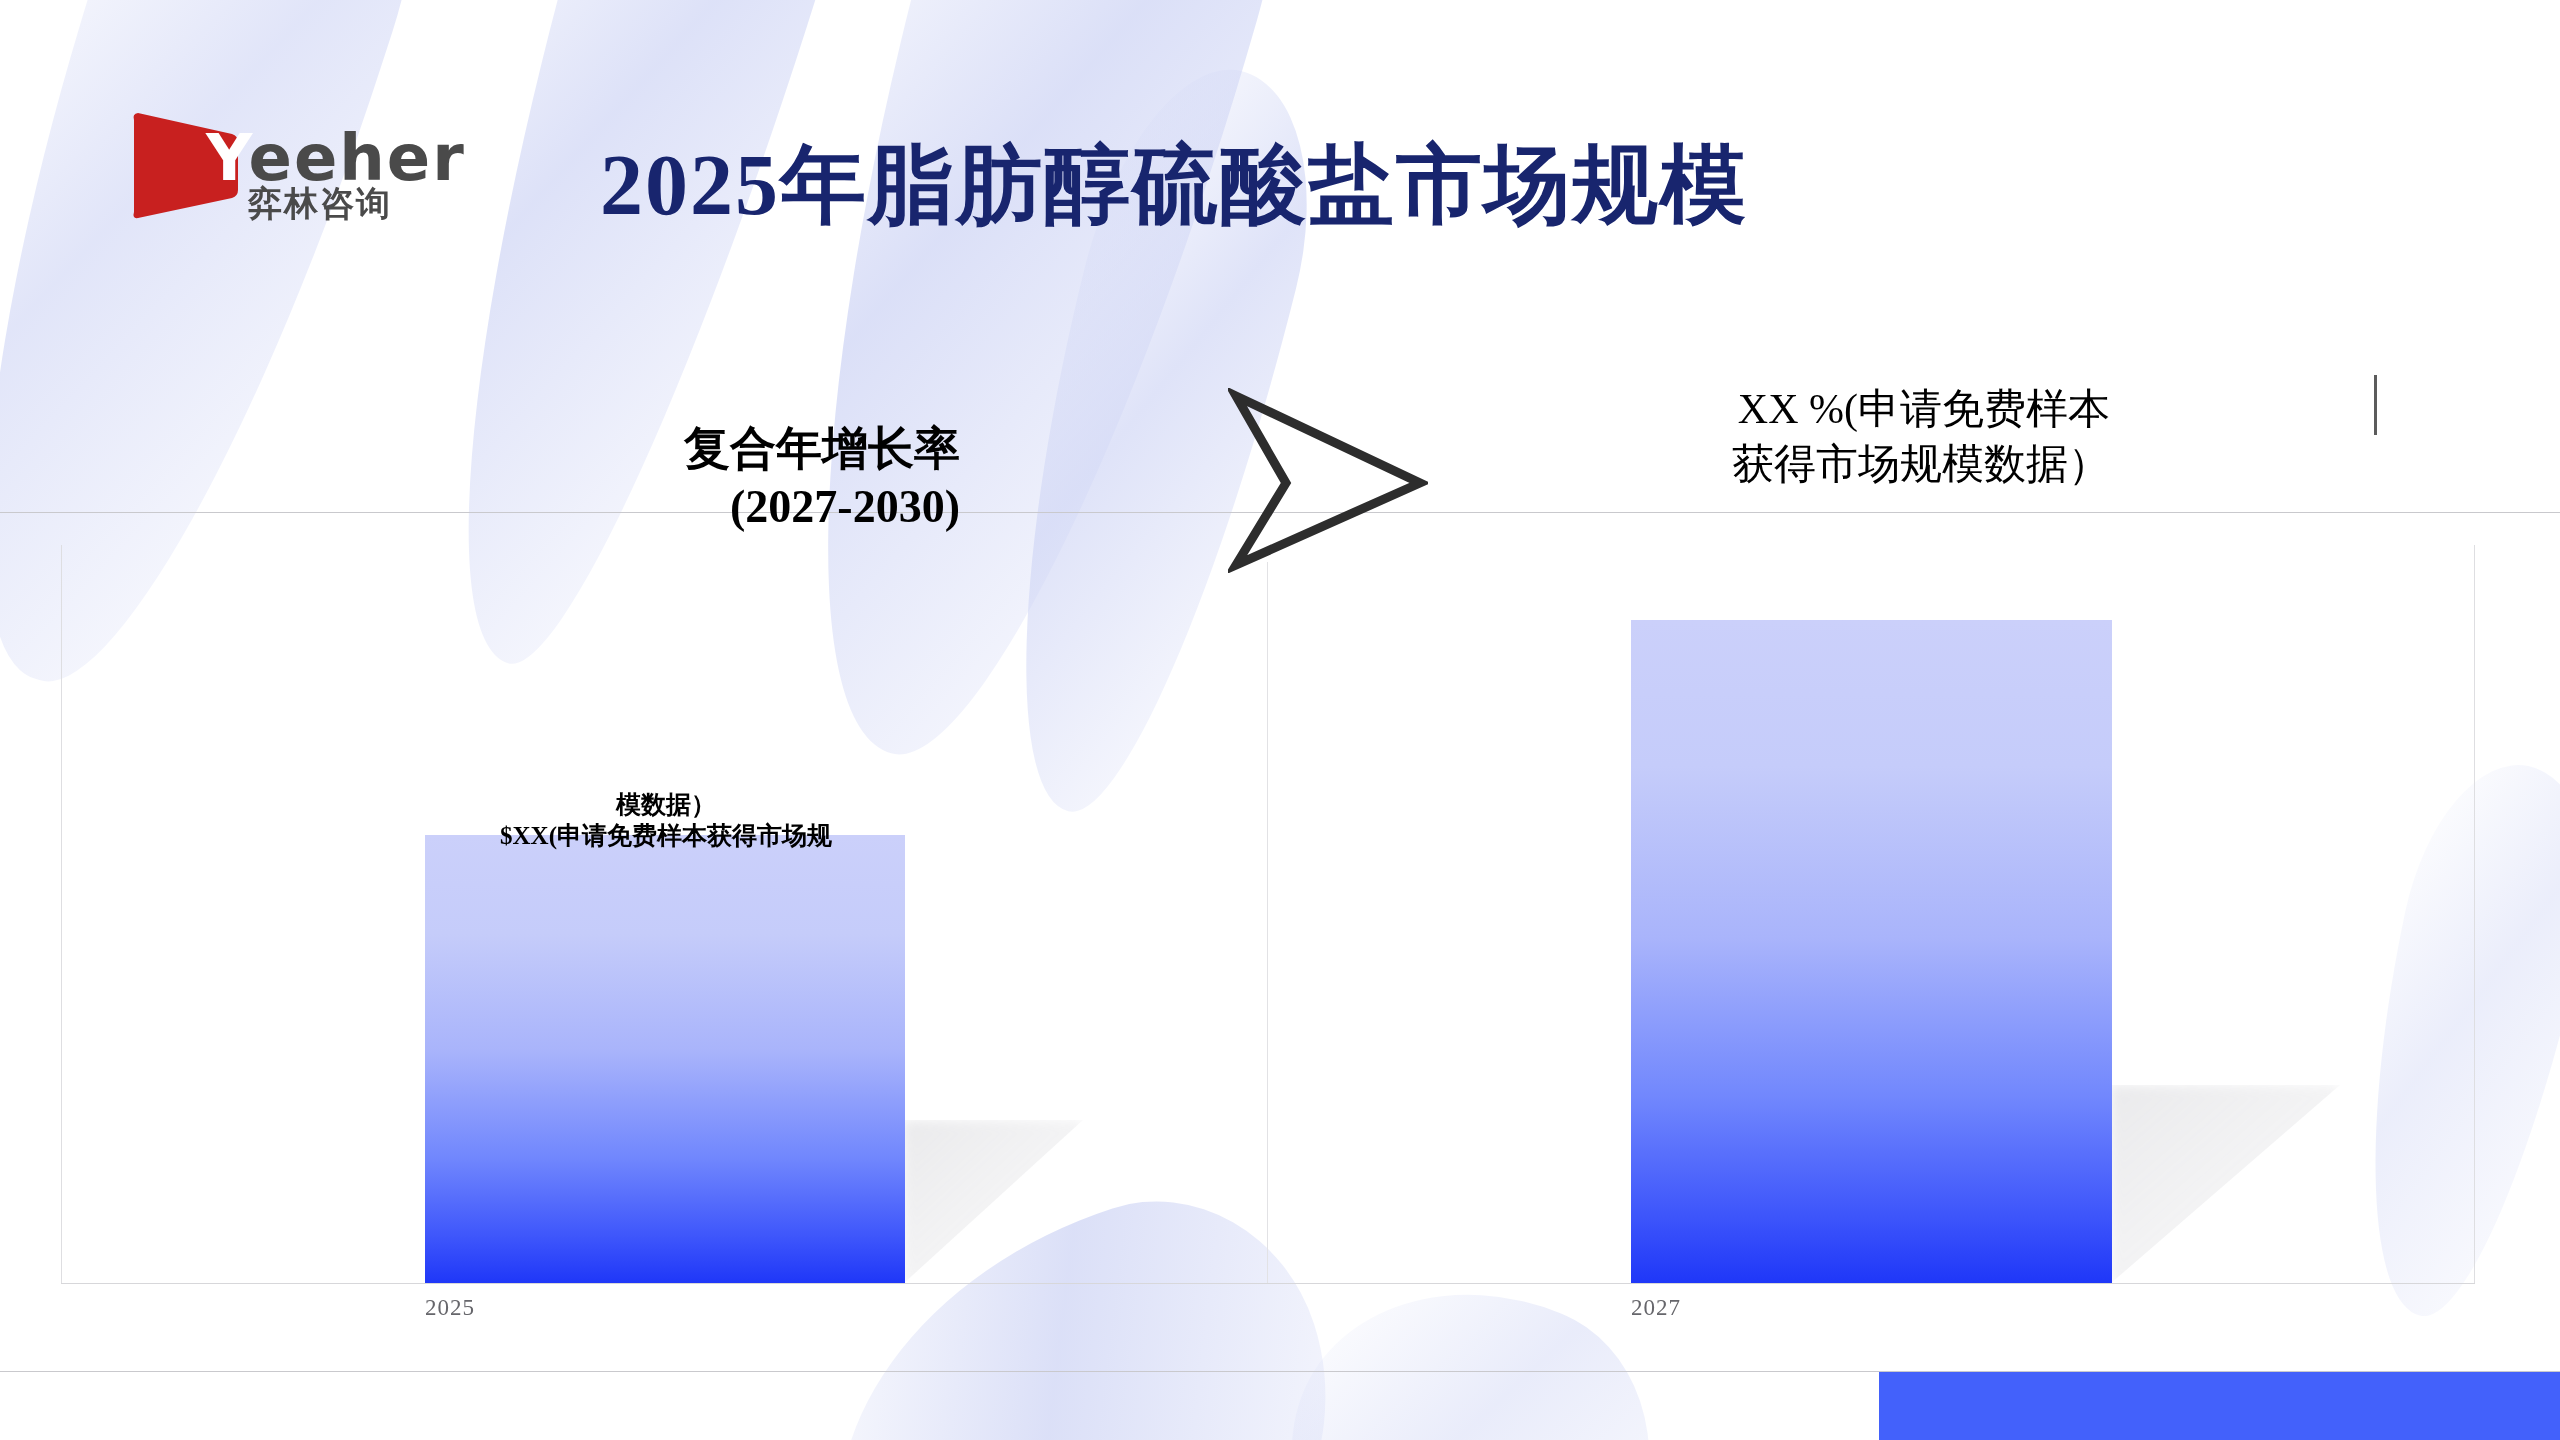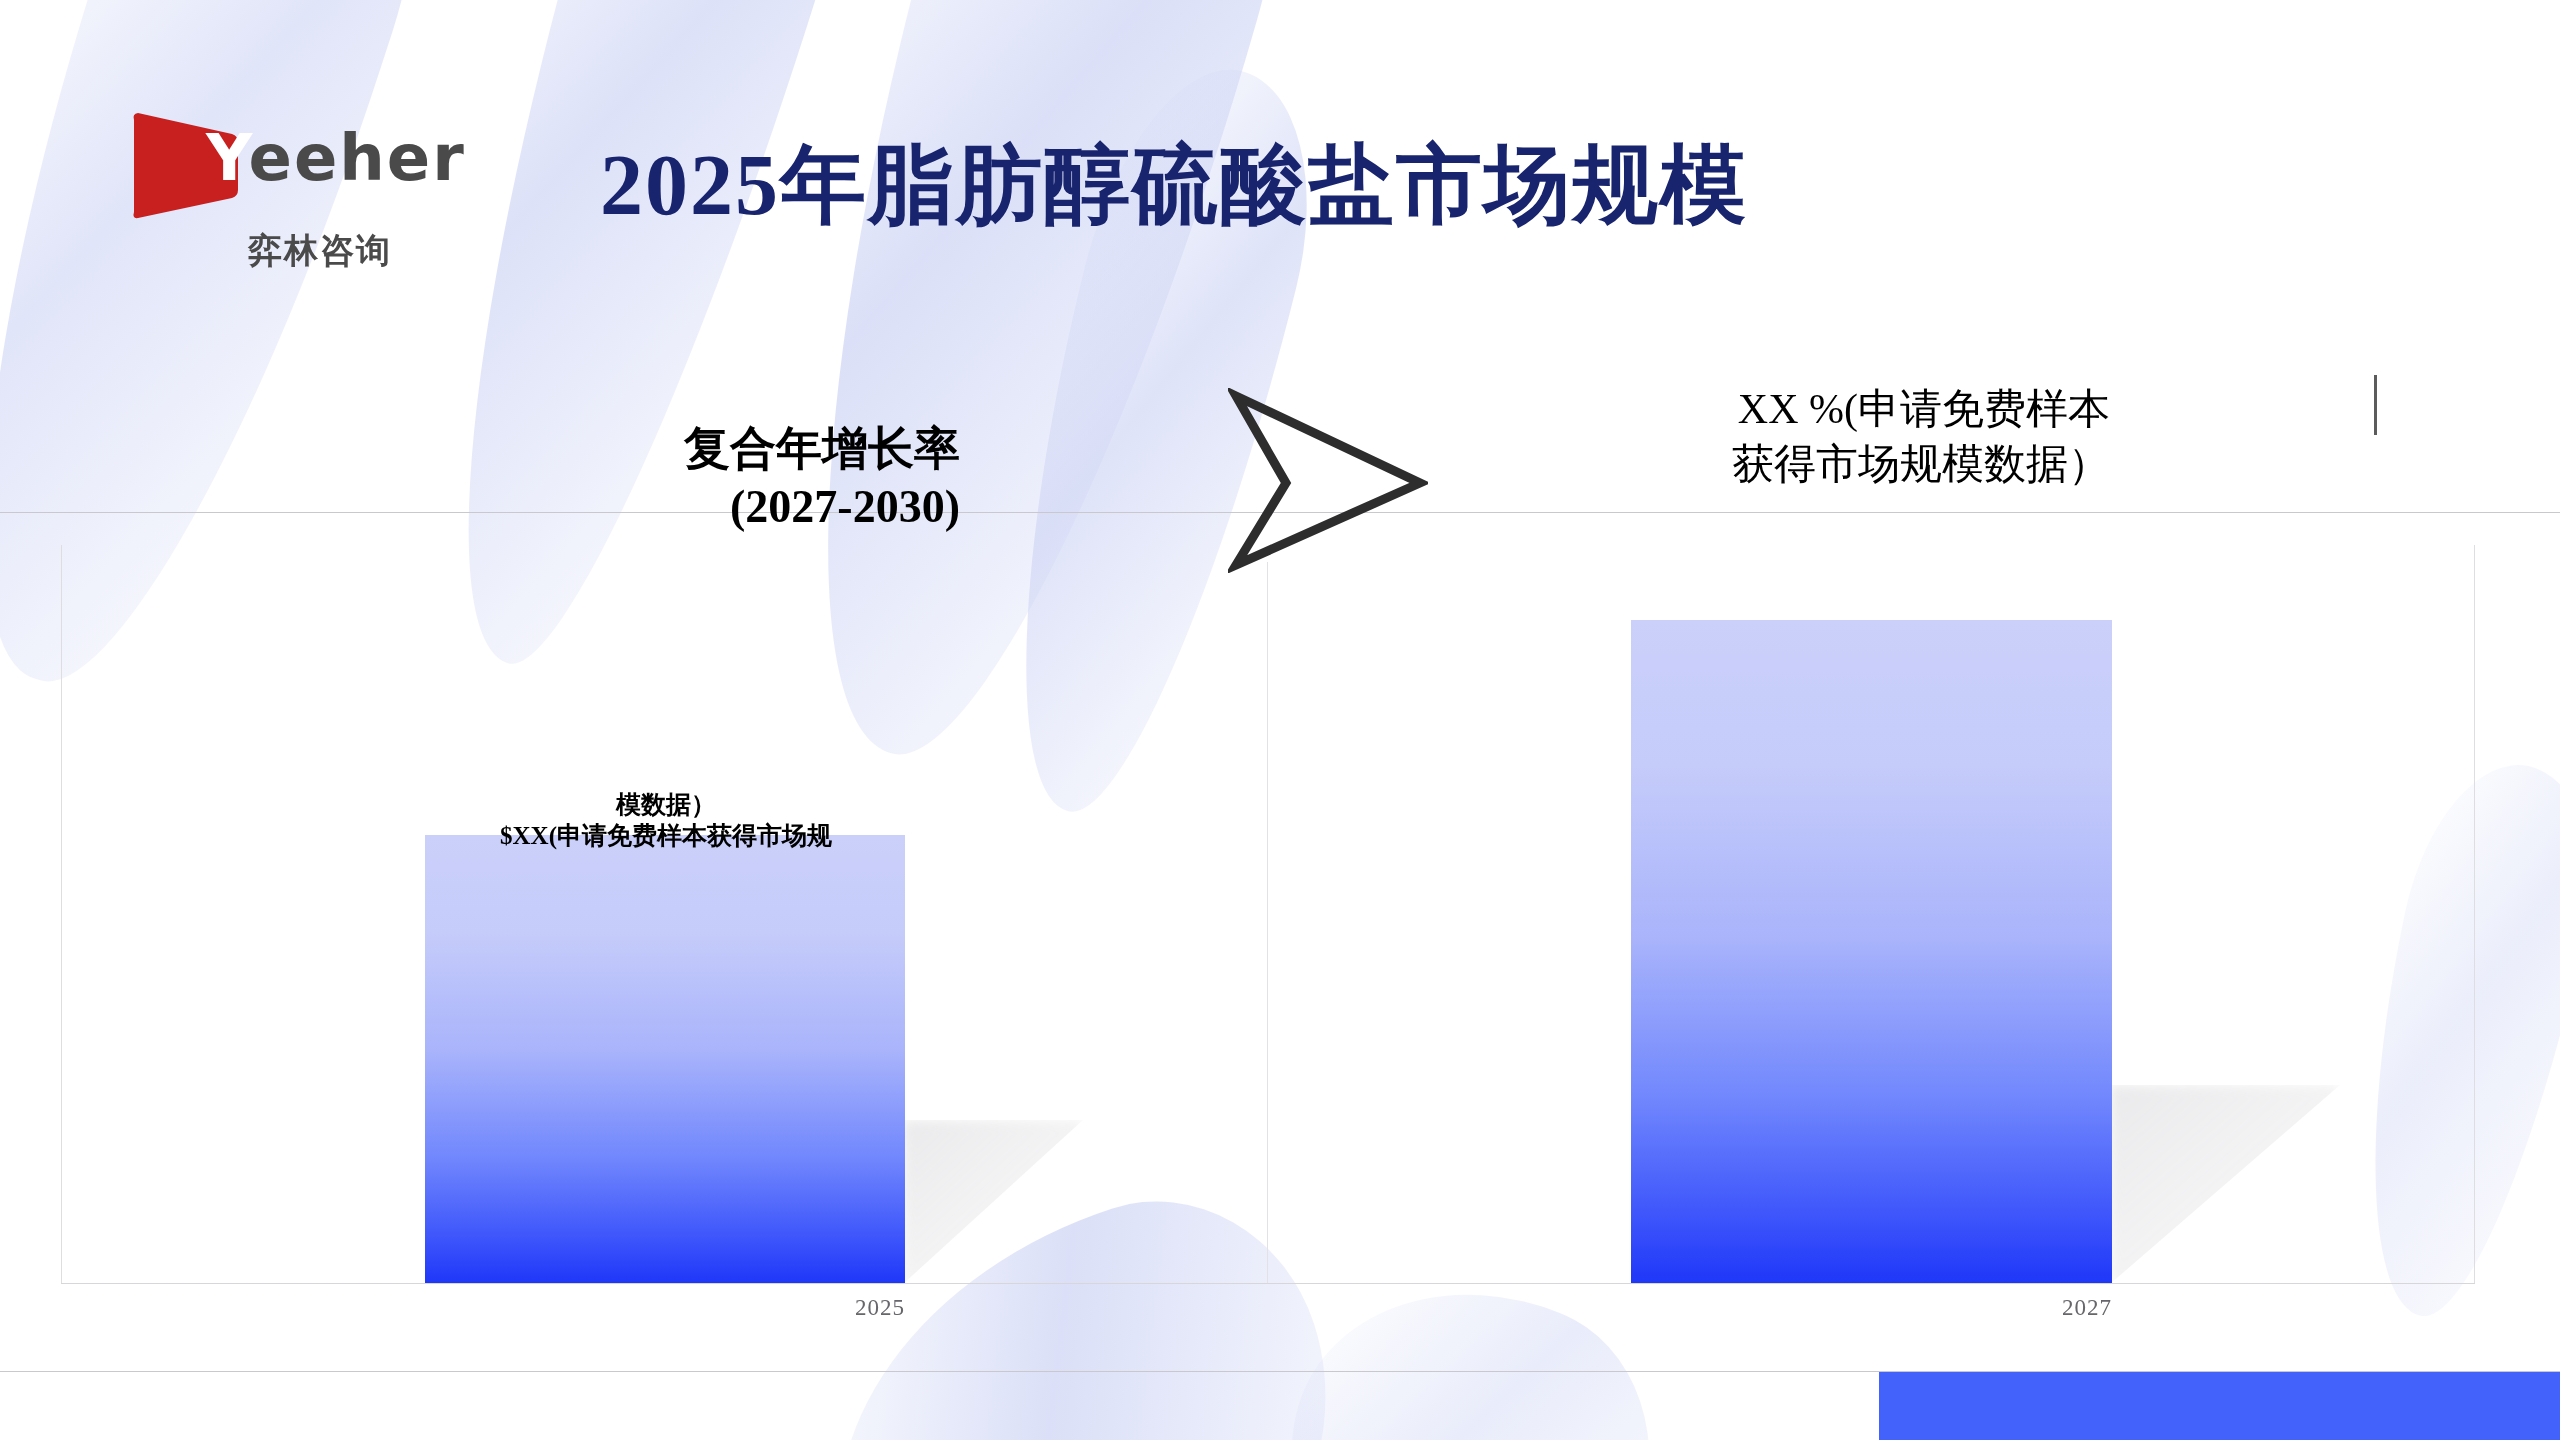--- a/index.html
+++ b/index.html
@@ -115,21 +115,20 @@
   .logo-cn {
     position: absolute;
     left: 120px;
     top: 78px;
     font-family: "DejaVu Sans", sans-serif;
     font-weight: 700;
     font-size: 34px;
     letter-spacing: 2px;
     color: #4a4a4a;
     line-height: 1;
-    margin-top: 47px;
   }
 
   
   #title {
     position: absolute;
     left: 600px;
     top: 136px;
     font-size: 86px;
     font-weight: 700;
     color: #18256e;
@@ -234,21 +233,21 @@
     font-size: 25px;
     font-weight: 700;
     color: #000000;
     line-height: 1.22;
   }
 
   
   .cat-label {
     position: absolute;
     top: 1295px;
-    text-align: right;
+    text-align: left;
     font-size: 23px;
     color: #66666b;
     letter-spacing: 1px;
   }
   #cat-2025 { left: 425px; width: 480px; }
   #cat-2030 { left: 1631px; width: 481px; }
 
   
   #footer-accent {
     position: absolute;

